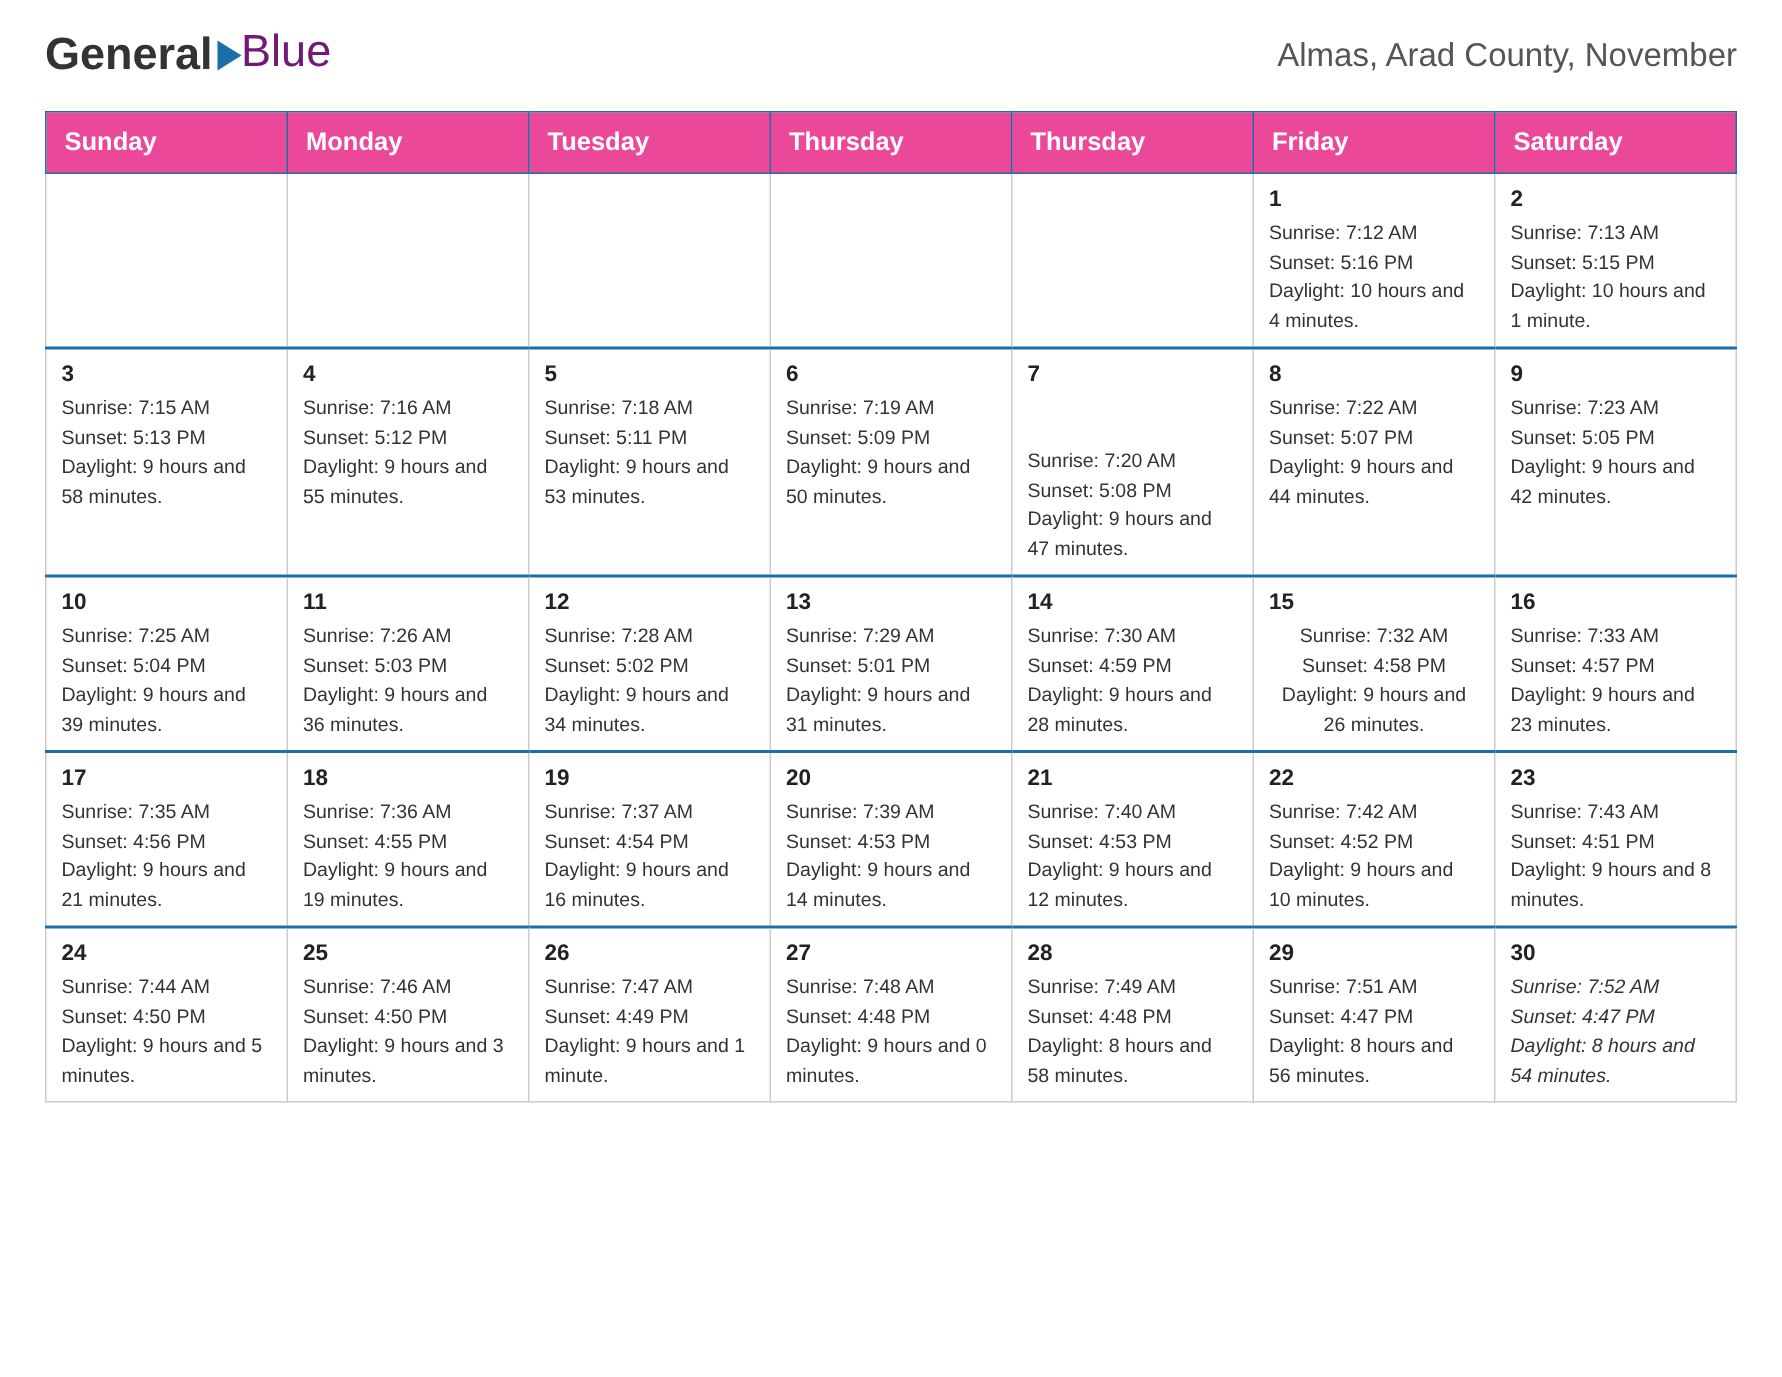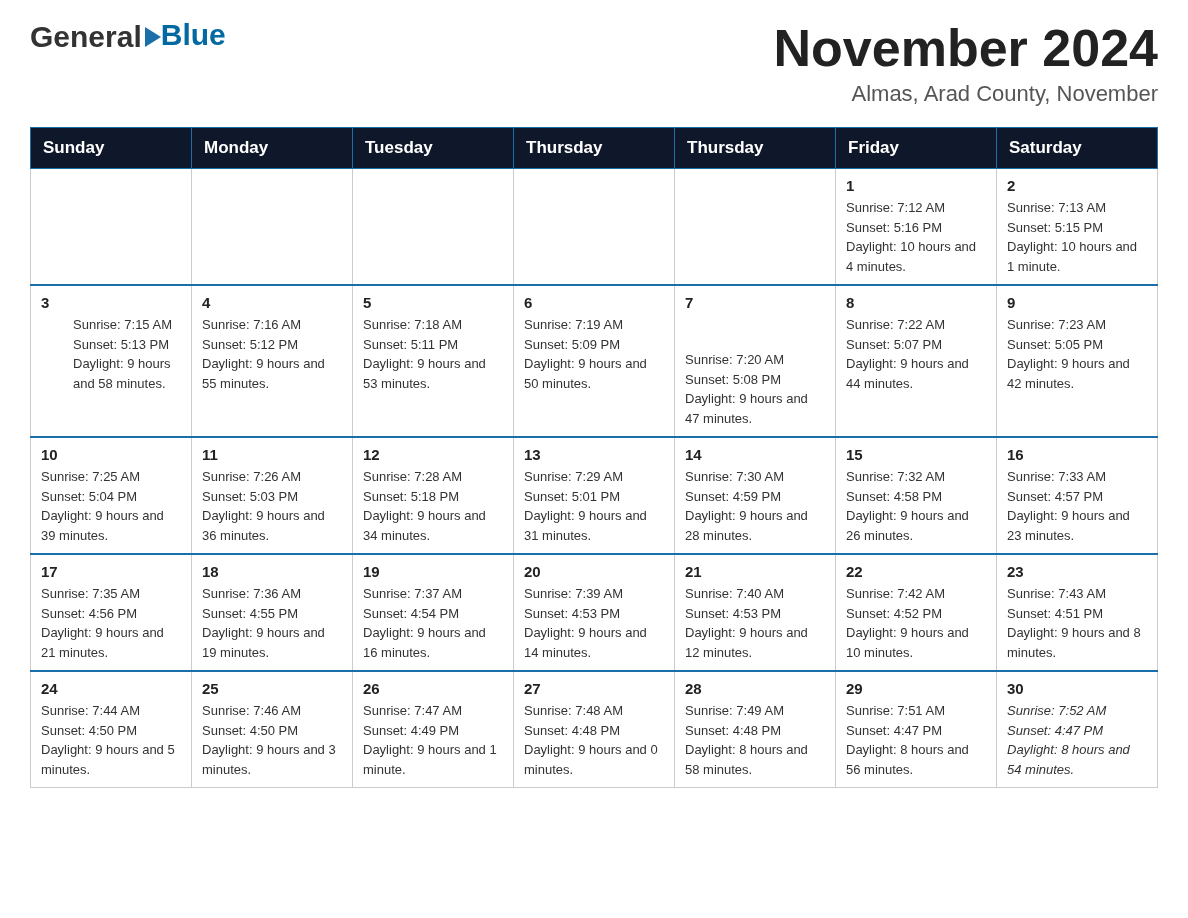--- a/index.html
+++ b/index.html
@@ -35,21 +35,21 @@
       font-weight: normal;
       color: #555;
       margin-top: 4px;
     }
     .calendar {
       width: 100%;
       border-collapse: collapse;
       border: 1px solid #ccc;
     }
     .calendar th {
-      background: #0f172a;
+      background: #ec4899;
       color: #fff;
       font-size: 17px;
       font-weight: bold;
       padding: 10px 12px;
       text-align: left;
       border: 1px solid #1a6fa8;
     }
     .calendar td {
       width: 14.28%;
       vertical-align: top;
@@ -103,25 +103,24 @@
 </head>
 <body>
 
 <div class="header">
   <div class="logo">
     <div class="logo-row">
       <span class="logo-text-general">General</span>
       <span class="logo-arrow"></span>
     </div>
     <div style="display:flex; align-items:center; margin-top:-2px;">
-      <span style="font-size:30px; font-weight:bold; color:#0369a1;">Blue</span>
+      <span style="font-size:30px; font-weight:normal; color:#701a75;">Blue</span>
     </div>
   </div>
   <div class="title-block">
-    <h1>November 2024</h1>
     <h2>Almas, Arad County, November</h2>
   </div>
 </div>
 
 <table class="calendar">
   <thead>
     <tr>
     <th>Sunday</th>
         <th>Monday</th>
         <th>Tuesday</th>
@@ -147,21 +146,21 @@
         <td>
           <div class="day-number">2</div>
           <div class="day-info" style="white-space: pre-line;">Sunrise: 7:13 AM
 Sunset: 5:15 PM
 Daylight: 10 hours and 1 minute.</div>
         </td>
       </tr>
       <tr>
         <td>
           <div class="day-number">3</div>
-          <div class="day-info" style="white-space: pre-line; margin-left: 32px;">Sunrise: 7:15 AM
+          <div class="day-info" style="white-space: pre-line;">Sunrise: 7:15 AM
 Sunset: 5:13 PM
 Daylight: 9 hours and 58 minutes.</div>
         </td>
         <td>
           <div class="day-number">4</div>
           <div class="day-info" style="white-space: pre-line;">Sunrise: 7:16 AM
 Sunset: 5:12 PM
 Daylight: 9 hours and 55 minutes.</div>
         </td>
         <td>
@@ -204,38 +203,38 @@
         </td>
         <td>
           <div class="day-number">11</div>
           <div class="day-info" style="white-space: pre-line;">Sunrise: 7:26 AM
 Sunset: 5:03 PM
 Daylight: 9 hours and 36 minutes.</div>
         </td>
         <td>
           <div class="day-number">12</div>
           <div class="day-info" style="white-space: pre-line;">Sunrise: 7:28 AM
-Sunset: 5:18 PM
+Sunset: 5:02 PM
 Daylight: 9 hours and 34 minutes.</div>
         </td>
         <td>
           <div class="day-number">13</div>
           <div class="day-info" style="white-space: pre-line;">Sunrise: 7:29 AM
 Sunset: 5:01 PM
 Daylight: 9 hours and 31 minutes.</div>
         </td>
         <td>
           <div class="day-number">14</div>
           <div class="day-info" style="white-space: pre-line;">Sunrise: 7:30 AM
 Sunset: 4:59 PM
 Daylight: 9 hours and 28 minutes.</div>
         </td>
         <td>
           <div class="day-number">15</div>
-          <div class="day-info" style="white-space: pre-line;">Sunrise: 7:32 AM
+          <div class="day-info" style="white-space: pre-line; text-align: center;">Sunrise: 7:32 AM
 Sunset: 4:58 PM
 Daylight: 9 hours and 26 minutes.</div>
         </td>
         <td>
           <div class="day-number">16</div>
           <div class="day-info" style="white-space: pre-line;">Sunrise: 7:33 AM
 Sunset: 4:57 PM
 Daylight: 9 hours and 23 minutes.</div>
         </td>
       </tr>

